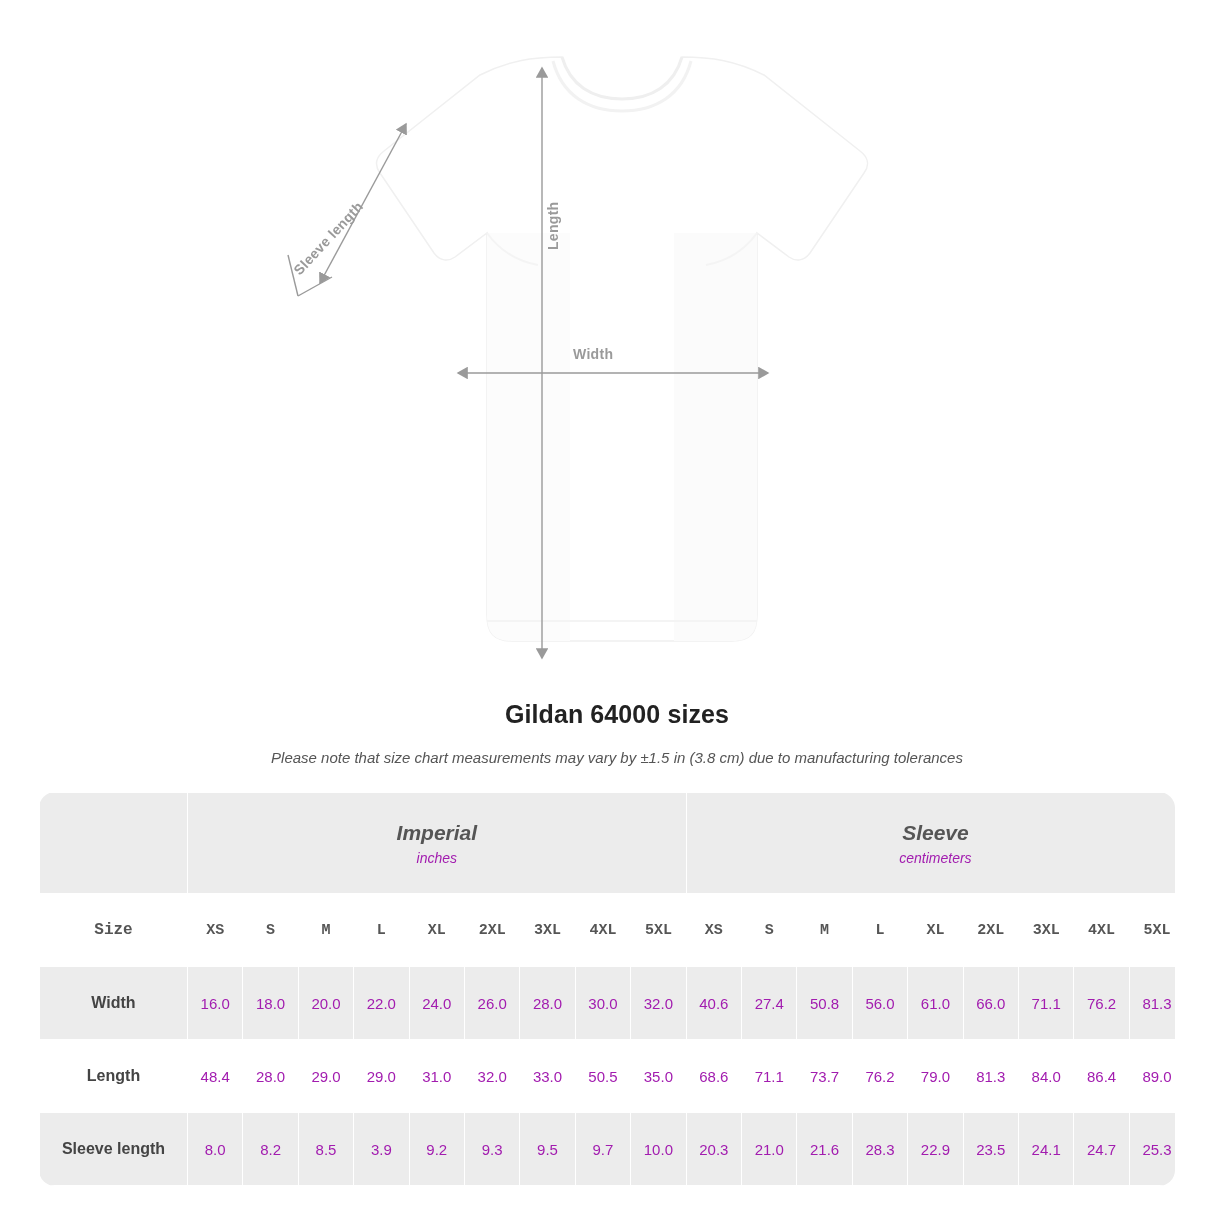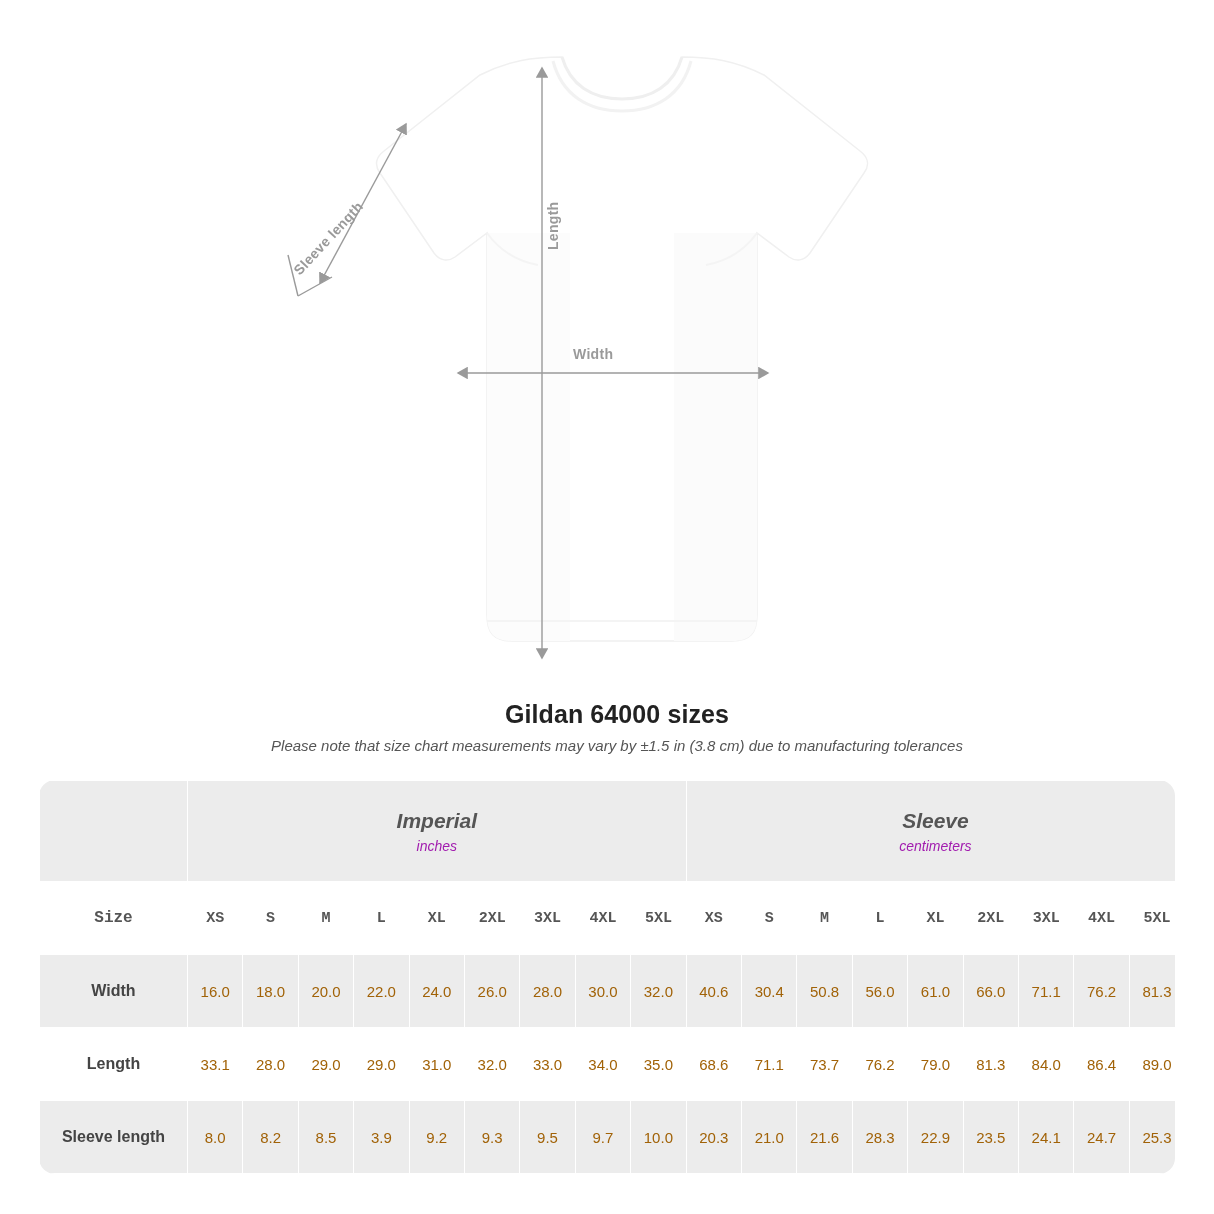--- a/index.html
+++ b/index.html
@@ -74,21 +74,21 @@
     font-size: 25px;
     font-weight: bold;
     color: #222222;
     margin: 0 0 0 0;
     letter-spacing: 0.1px;
   }
   .chart-note {
     font-size: 15px;
     font-style: italic;
     color: #555555;
-    margin-top: 8px;
+    margin-top: 20px;
   }
 
   
   .table-wrap {
     margin: 26px auto 0 auto;
     width: 1136px;
     border-radius: 16px;
     overflow: hidden;
     background: #ffffff;
   }
@@ -133,21 +133,21 @@
     color: #555555;
     font-family: Liberation Mono, monospace;
   }
   tr.head-row td.size-head {
     font-size: 16px;
   }
 
   tr.data-row td {
     height: 70px;
     font-size: 15px;
-    color: #a16207;
+    color: #a21caf;
   }
   tr.data-row td.row-label {
     font-weight: bold;
     color: #444444;
     font-size: 16px;
   }
   tr.shade td { background: #ececec; }
   tr.plain td { background: #ffffff; }
 </style>
 </head>
@@ -286,40 +286,40 @@
           <td>16.0</td>
           <td>18.0</td>
           <td>20.0</td>
           <td>22.0</td>
           <td>24.0</td>
           <td>26.0</td>
           <td>28.0</td>
           <td>30.0</td>
           <td>32.0</td>
           <td>40.6</td>
-          <td>30.4</td>
+          <td>27.4</td>
           <td>50.8</td>
           <td>56.0</td>
           <td>61.0</td>
           <td>66.0</td>
           <td>71.1</td>
           <td>76.2</td>
           <td>81.3</td>
         </tr>
 
         <tr class="data-row plain">
           <td class="row-label">Length</td>
-          <td>33.1</td>
+          <td>48.4</td>
           <td>28.0</td>
           <td>29.0</td>
           <td>29.0</td>
           <td>31.0</td>
           <td>32.0</td>
           <td>33.0</td>
-          <td>34.0</td>
+          <td>50.5</td>
           <td>35.0</td>
           <td>68.6</td>
           <td>71.1</td>
           <td>73.7</td>
           <td>76.2</td>
           <td>79.0</td>
           <td>81.3</td>
           <td>84.0</td>
           <td>86.4</td>
           <td>89.0</td>

